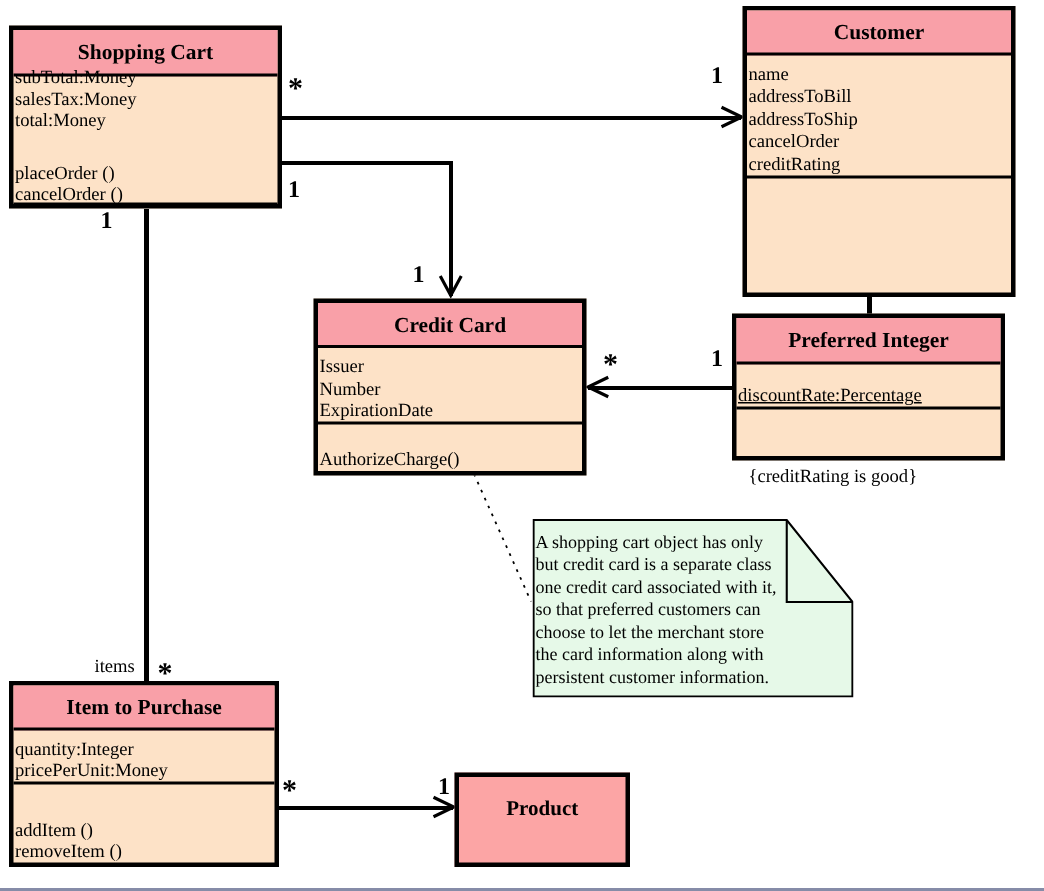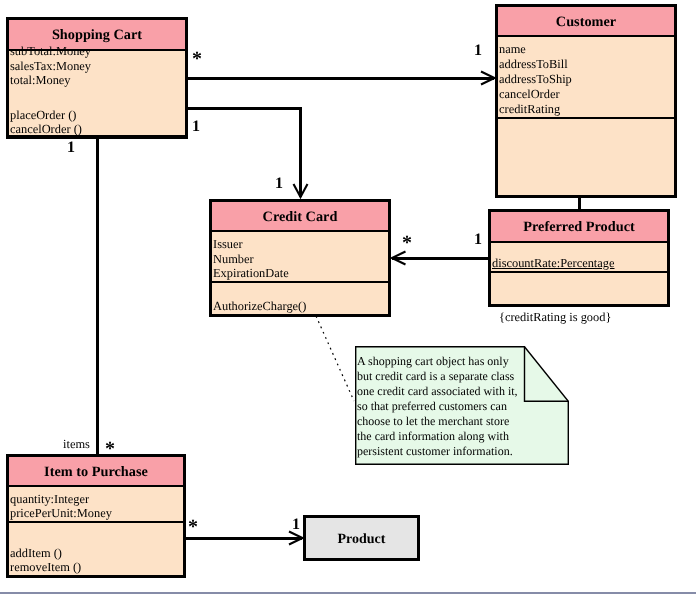--- a/index.html
+++ b/index.html
@@ -87,41 +87,41 @@
       <div>Issuer</div>
       <div>Number</div>
       <div>ExpirationDate</div>
     </div>
     <div class="uml-compart divided" style="top:79px;bottom:0;">
       <div>AuthorizeCharge()</div>
     </div>
   </div>
 
   <div class="uml-class" style="left:488px;top:209px;width:182px;height:98px;">
-    <div class="uml-title" style="height:31px;line-height:29px;padding-top:1px;">Preferred Product</div>
+    <div class="uml-title" style="height:31px;line-height:29px;padding-top:1px;">Preferred Integer</div>
     <div class="uml-compart" style="top:31px;height:28px;text-decoration:underline;">
       <div>discountRate:Percentage</div>
     </div>
     <div class="uml-compart divided" style="top:59px;bottom:0;"></div>
   </div>
   <div class="mult" style="left:499px;top:311px;">{creditRating is good}</div>
 
   <div class="uml-class" style="left:6px;top:454px;width:180px;height:124px;">
     <div class="uml-title" style="height:30px;line-height:28px;padding-top:1px;">Item to Purchase</div>
     <div class="uml-compart" style="top:30px;height:34px;">
       <div>quantity:Integer</div>
       <div>pricePerUnit:Money</div>
     </div>
     <div class="uml-compart divided" style="top:64px;bottom:0;">
       <div>addItem ()</div>
       <div>removeItem ()</div>
     </div>
   </div>
 
-  <div class="uml-class" style="left:303px;top:515px;width:117px;height:46px;background:#e5e5e5;">
+  <div class="uml-class" style="left:303px;top:515px;width:117px;height:63px;background:#fca5a5;">
     <div style="position:absolute;left:0;right:0;top:0;bottom:0;text-align:center;
                 font-weight:bold;font-size:14px;line-height:44px;">Product</div>
   </div>
 
   <div id="note" style="position:absolute;left:355px;top:346px;width:214px;height:119px;">
     <svg width="214" height="119" viewBox="0 0 214 119" style="position:absolute;left:0;top:0;" shape-rendering="geometricPrecision">
       <path d="M0.7 0.7 L169.5 0.7 L213.3 55.3 L213.3 118.3 L0.7 118.3 Z" fill="#e6f9e8" stroke="#000" stroke-width="1.4"></path>
       <path d="M169.5 0.7 L169.5 55.3 L213.3 55.3" fill="none" stroke="#000" stroke-width="1.4"></path>
     </svg>
     <div id="note-text" style="position:absolute;left:2px;top:8.1px;font-size:12px;line-height:14.97px;">

